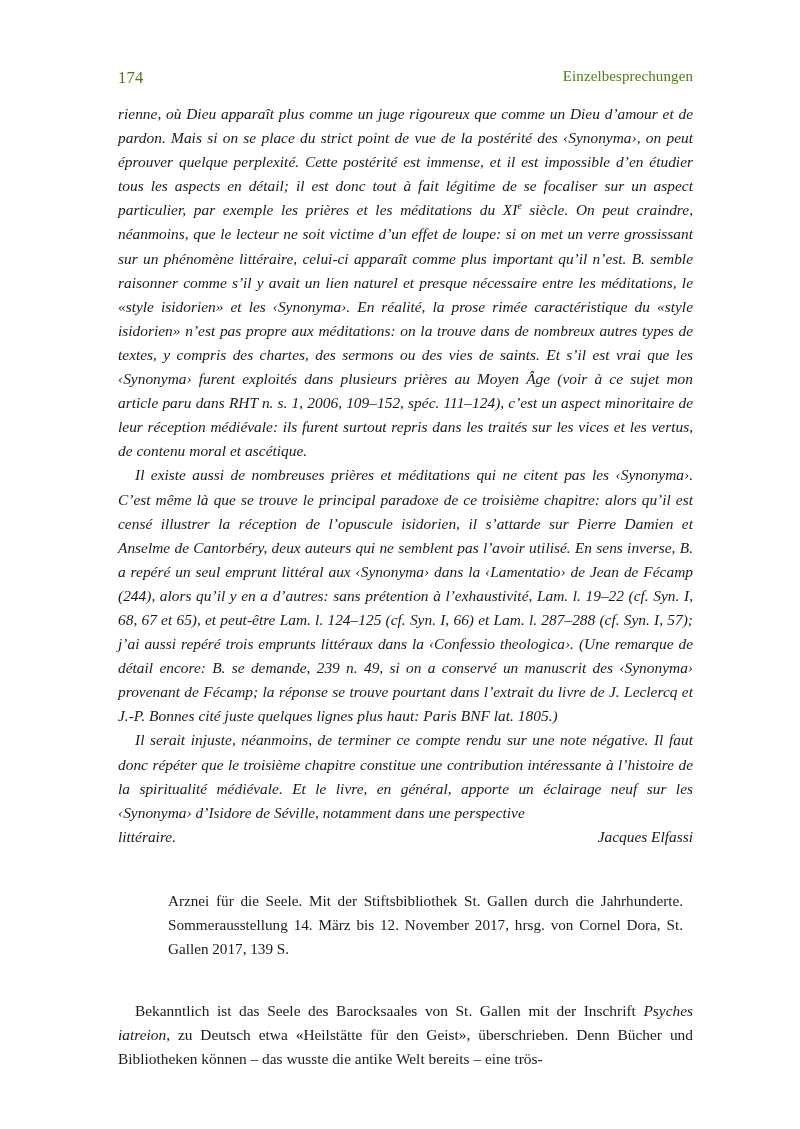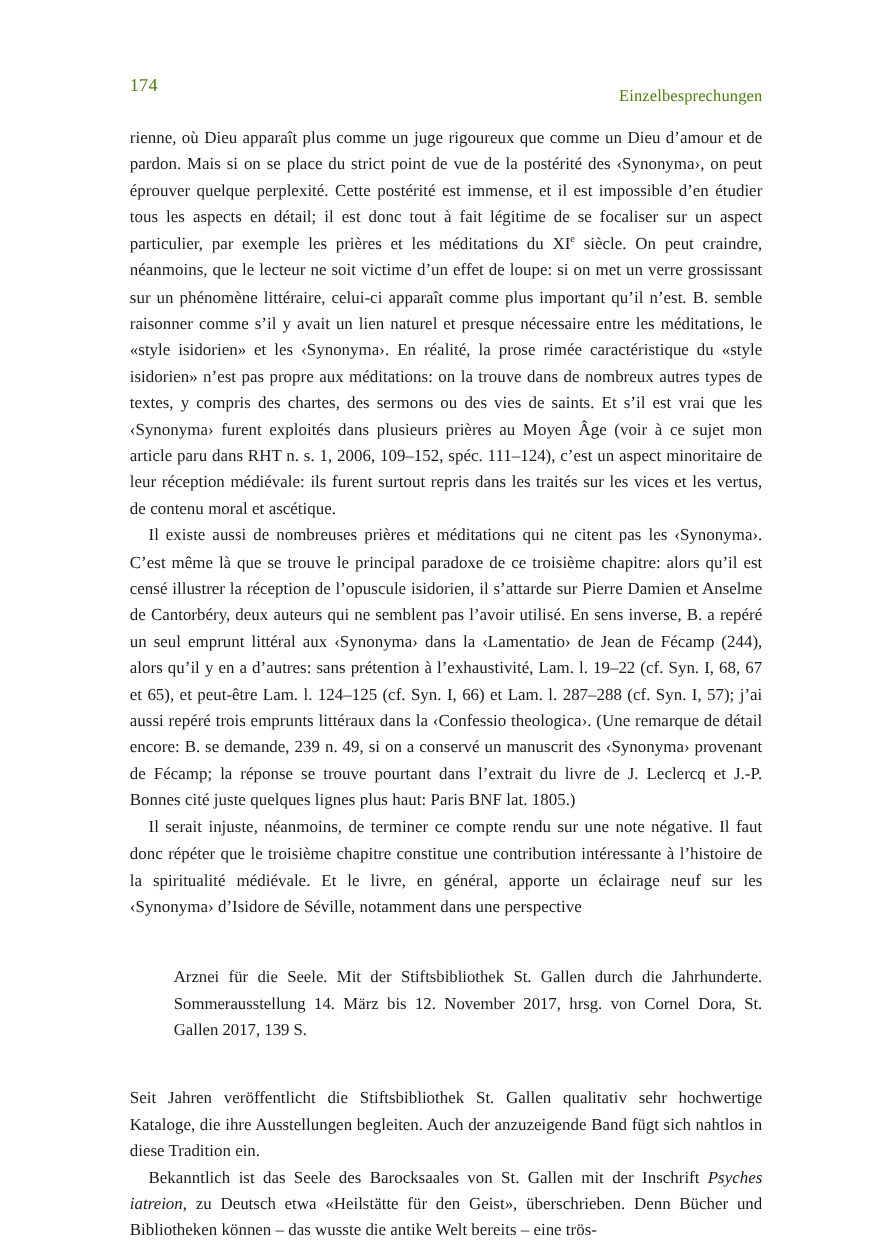--- a/index.html
+++ b/index.html
@@ -32,27 +32,28 @@
   .folio {
     position: absolute;
     left: 0;
     top: 0;
     font-size: 16.5px;
     letter-spacing: 0.2px;
   }
   .head-title {
     position: absolute;
     right: 0;
-    top: 12px;
+    top: 0;
     font-size: 15px;
     letter-spacing: 0.1px;
   }
   
   .body-block {
-    margin-top: 20px;
+    margin-top: 8px;
+    font-style: italic;
   }
   p.para {
     margin: 0;
     text-align: justify;
     text-justify: inter-word;
     font-size: 15.4px;
     line-height: 24.1px;
     letter-spacing: 0.01px;
     word-spacing: 0.1px;
     hyphens: manual;
@@ -75,21 +76,21 @@
     vertical-align: super;
     line-height: 0;
   }
   
   .bib-block {
     margin-top: 40px;
     margin-left: 40px;
     width: 535px;
   }
   .bib-block p {
-    margin: 0;
+    margin: 10px;
     text-align: justify;
     font-size: 15.2px;
     line-height: 24px;
     text-indent: 0;
   }
   
   .tail-block {
     margin-top: 38px;
   }
   .tail-block p {
@@ -116,25 +117,28 @@
   </div>
 
   <div class="body-block">
 
     <p class="para"><span>rienne, où Dieu apparaît plus comme un juge rigoureux que comme un Dieu d’amour et de pardon. Mais si on se place du strict point de vue de la postérité des ‹Synonyma›, on peut éprouver quelque perplexité. Cette postérité est immense, et il est impossible d’en étudier tous les aspects en détail; il est donc tout à fait légitime de se focaliser sur un aspect particulier, par exemple les prières et les méditations du XI</span><sup class="ord">e</sup><span> siècle. On peut craindre, néanmoins, que le lecteur ne soit victime d’un effet de loupe: si on met un verre grossissant sur un phénomène littéraire, celui-ci apparaît comme plus important qu’il n’est. B. semble raisonner comme s’il y avait un lien naturel et presque nécessaire entre les méditations, le «style isidorien» et les ‹Synonyma›. En réalité, la prose rimée caractéristique du «style isidorien» n’est pas propre aux méditations: on la trouve dans de nombreux autres types de textes, y compris des chartes, des sermons ou des vies de saints. Et s’il est vrai que les ‹Synonyma› furent exploités dans plusieurs prières au Moyen Âge (voir à ce sujet mon article paru dans RHT n. s. 1, 2006, 109–152, spéc. 111–124), c’est un aspect minoritaire de leur réception médiévale: ils furent surtout repris dans les traités sur les vices et les vertus, de contenu moral et ascétique.</span></p>
 
     <p class="para indent">Il existe aussi de nombreuses prières et méditations qui ne citent pas les ‹Synonyma›. C’est même là que se trouve le principal paradoxe de ce troisième chapitre: alors qu’il est censé illustrer la réception de l’opuscule isidorien, il s’attarde sur Pierre Damien et Anselme de Cantorbéry, deux auteurs qui ne semblent pas l’avoir utilisé. En sens inverse, B. a repéré un seul emprunt littéral aux ‹Synonyma› dans la ‹Lamentatio› de Jean de Fécamp (244), alors qu’il y en a d’autres: sans prétention à l’exhaustivité, Lam. l. 19–22 (cf. Syn. I, 68, 67 et 65), et peut-être Lam. l. 124–125 (cf. Syn. I, 66) et Lam. l. 287–288 (cf. Syn. I, 57); j’ai aussi repéré trois emprunts littéraux dans la ‹Confessio theologica›. (Une remarque de détail encore: B. se demande, 239 n. 49, si on a conservé un manuscrit des ‹Synonyma› provenant de Fécamp; la réponse se trouve pourtant dans l’extrait du livre de J. Leclercq et J.-P. Bonnes cité juste quelques lignes plus haut: Paris BNF lat. 1805.)</p>
 
     <p class="para indent">Il serait injuste, néanmoins, de terminer ce compte rendu sur une note négative. Il faut donc répéter que le troisième chapitre constitue une contribution intéressante à l’histoire de la spiritualité médiévale. Et le livre, en général, apporte un éclairage neuf sur les ‹Synonyma› d’Isidore de Séville, notamment dans une perspective</p>
 
+    <div class="sig-line">
+      <span>littéraire.</span>
+      <span class="sig-name">Jacques Elfassi</span>
+    </div>
 
   </div>
 
   <div class="bib-block">
     <p>Arznei für die Seele. Mit der Stiftsbibliothek St. Gallen durch die Jahrhunderte. Sommerausstellung 14. März bis 12. November 2017, hrsg. von Cornel Dora, St. Gallen 2017, 139 S.</p>
   </div>
 
   <div class="tail-block">
-    <p>Seit Jahren veröffentlicht die Stiftsbibliothek St. Gallen qualitativ sehr hochwertige Kataloge, die ihre Ausstellungen begleiten. Auch der anzuzeigende Band fügt sich nahtlos in diese Tradition ein.</p>
     <p class="indent"><span>Bekanntlich ist das Seele des Barocksaales von St. Gallen mit der Inschrift </span><i class="ital">Psyches iatreion</i><span>, zu Deutsch etwa «Heilstätte für den Geist», überschrieben. Denn Bücher und Bibliotheken können – das wusste die antike Welt bereits – eine trös-</span></p>
   </div>
 
 </div>
 
 </body></html>

